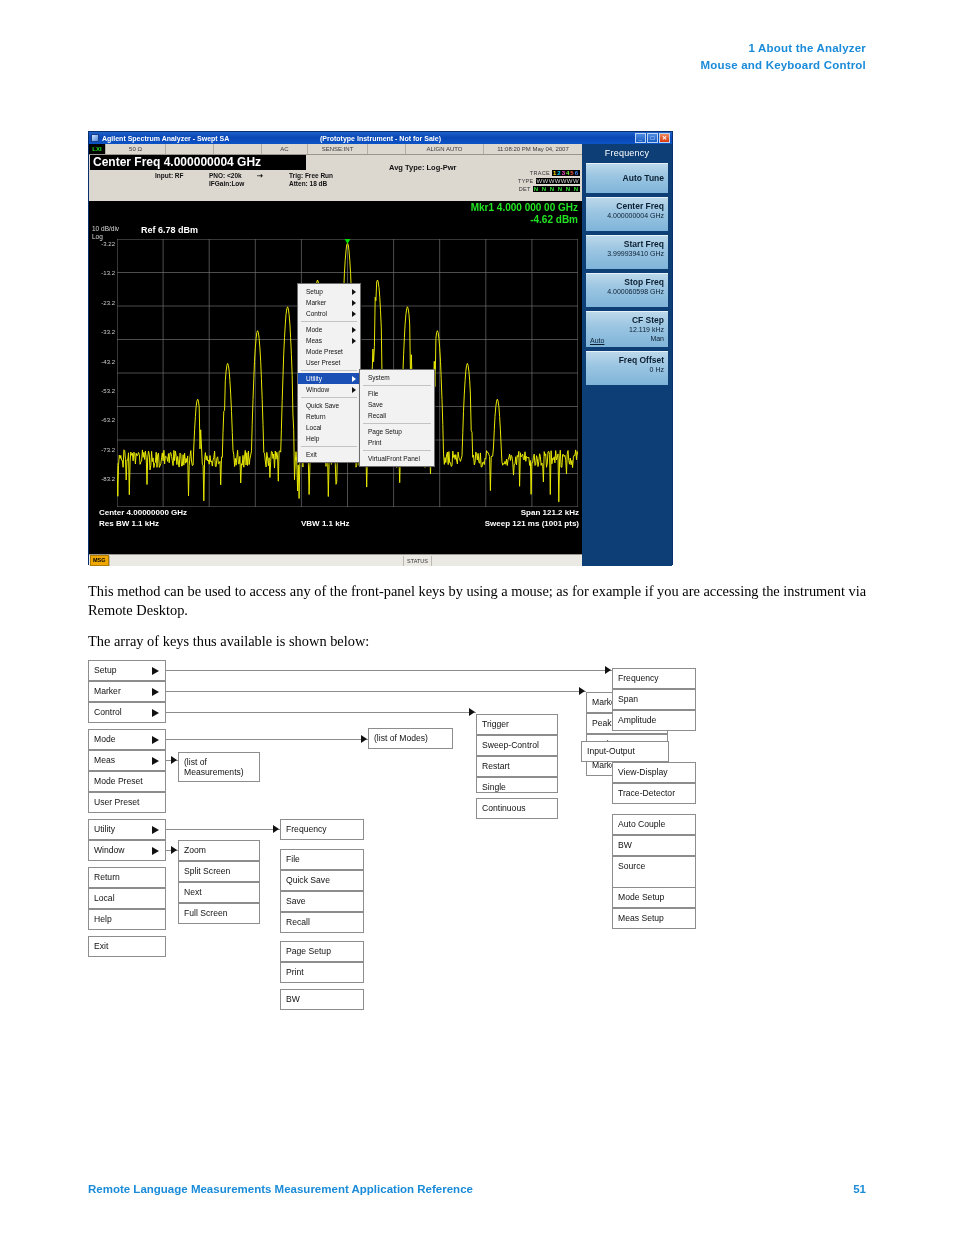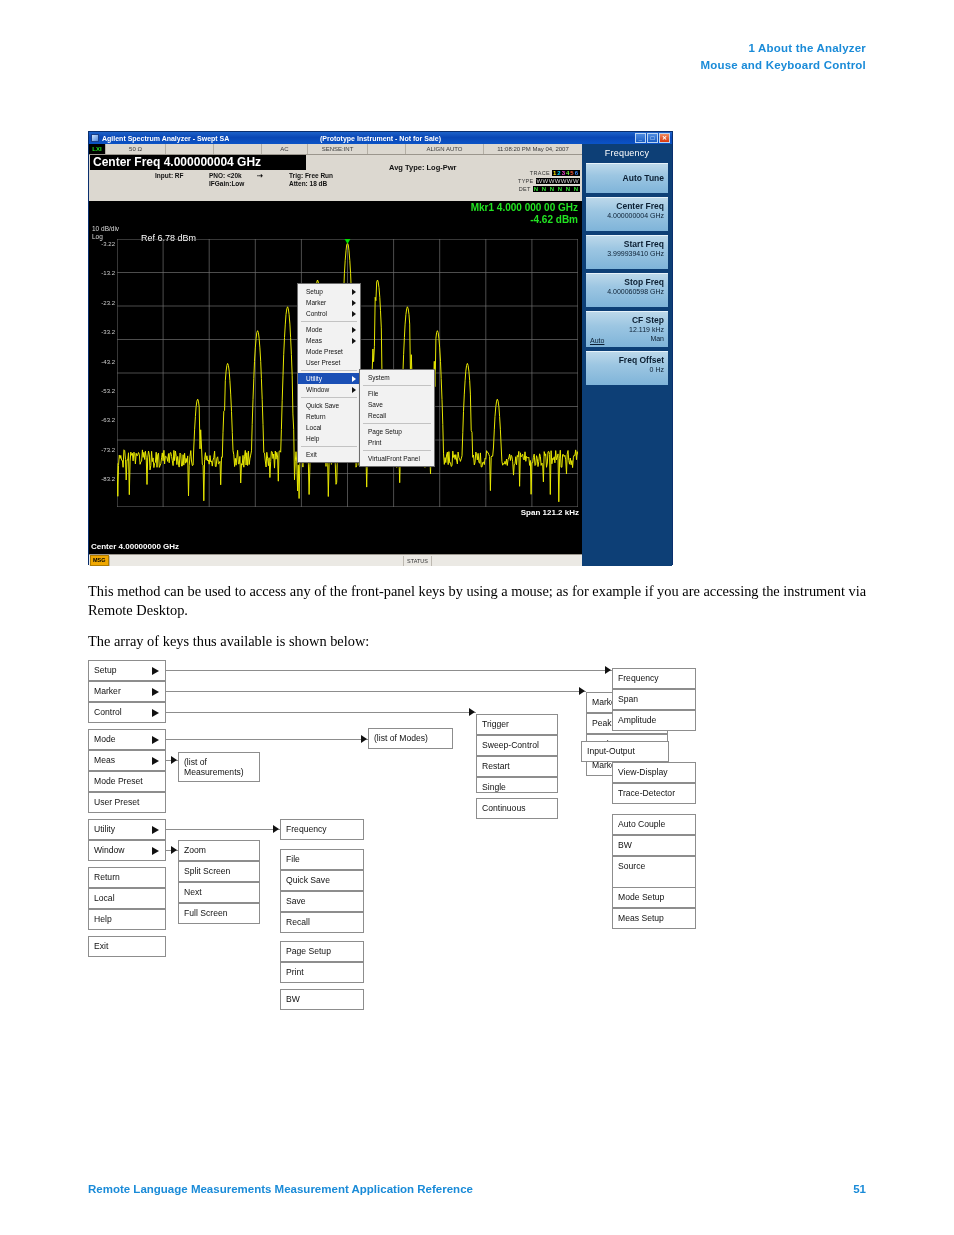--- a/index.html
+++ b/index.html
@@ -91,31 +91,31 @@
   .type-bar { background:#000; color:#d9d9d9; font-size:6px; letter-spacing:.4px; padding:0 1px; }
   .det-bar  { background:#000; color:#33e033; font-size:6px; letter-spacing:1px; font-weight:bold; padding:0 1px; }
 
   
   .graph-area { position:relative; background:#000; height:330px; }
   .mkr-read {
     position:absolute; right:4px; top:1px; text-align:right;
     color:#22e322; font-weight:bold; font-size:10px; line-height:12px;
     font-family:"Liberation Sans", sans-serif;
   }
-  .ref-lbl { position:absolute; left:52px; top:32px; color:#fff; font-weight:normal; font-size:9px; }
+  .ref-lbl { position:absolute; left:52px; top:24px; color:#fff; font-weight:bold; font-size:9px; }
   .div-lbl { position:absolute; left:3px; top:24px; color:#ddd; font-size:6.5px; line-height:8px; }
   .ylabels { position:absolute; left:2px; top:40px; width:24px; }
   .ylab { position:absolute; right:0; color:#cfcfcf; font-size:6px; text-align:right; }
   .plot { position:absolute; left:28px; top:38px; right:4px; bottom:24px; }
   .footer-ann {
     position:absolute; left:2px; right:3px; bottom:2px; height:22px;
     color:#fff; font-weight:bold; font-size:8px; line-height:11px;
   }
   .fa-row { position:relative; height:11px; }
-  .fa-l { position:absolute; left:0;margin-top:34px; }
+  .fa-l { position:absolute; left:8px; }
   .fa-c { position:absolute; left:48%; transform:translateX(-50%); }
   .fa-r { position:absolute; right:0; }
 
   
   .statusbar {
     position:absolute; left:0; bottom:0; width:100%; height:12px;
     background:#ebe9e4; border-top:1px solid #9b968d; box-sizing:border-box;
     display:flex; align-items:center;
   }
   .msg-chip {
@@ -305,20 +305,25 @@
               <polyline points="0.0,224.2 0.8,257.3 1.5,226.4 2.3,216.1 3.1,219.4 3.8,216.4 4.6,221.3 5.4,221.4 6.1,228.3 6.9,210.8 7.7,211.6 8.5,220.6 9.2,241.0 10.0,220.7 10.8,221.1 11.5,213.8 12.3,255.7 13.1,222.1 13.8,213.1 14.6,216.3 15.4,214.2 16.1,221.9 16.9,213.2 17.7,214.5 18.4,224.9 19.2,214.3 20.0,216.9 20.7,216.1 21.5,213.5 22.3,215.5 23.1,225.3 23.8,222.8 24.6,222.3 25.4,210.9 26.1,218.4 26.9,213.3 27.7,220.5 28.4,212.2 29.2,218.3 30.0,245.5 30.7,218.9 31.5,212.0 32.3,215.8 33.0,230.9 33.8,226.5 34.6,212.3 35.3,222.6 36.1,218.9 36.9,228.6 37.6,224.4 38.4,223.3 39.2,213.2 40.0,228.3 40.7,216.0 41.5,214.0 42.3,228.4 43.0,226.8 43.8,224.8 44.6,218.8 45.3,213.9 46.1,221.8 46.9,211.3 47.6,225.0 48.4,217.1 49.2,217.8 49.9,218.4 50.7,222.4 51.5,214.6 52.2,223.8 53.0,214.0 53.8,213.6 54.6,217.5 55.3,221.7 56.1,226.6 56.9,211.4 57.6,221.6 58.4,212.0 59.2,217.3 59.9,225.6 60.7,217.4 61.5,224.9 62.2,228.1 63.0,214.1 63.8,215.4 64.5,227.0 65.3,227.0 66.1,215.7 66.8,226.1 67.6,214.2 68.4,224.2 69.1,219.4 69.9,223.4 70.7,216.9 71.5,256.9 72.2,226.8 73.0,217.5 73.8,211.6 74.5,222.0 75.3,226.6 76.1,226.1 76.8,208.0 77.6,190.8 78.4,177.4 79.1,167.8 79.9,162.1 80.7,160.2 81.4,162.1 82.2,167.8 83.0,209.9 83.7,190.8 84.5,208.0 85.3,225.2 86.1,226.4 86.8,261.8 87.6,220.4 88.4,213.6 89.1,221.2 89.9,216.8 90.7,221.9 91.4,221.0 92.2,225.2 93.0,216.5 93.7,222.9 94.5,221.9 95.3,227.1 96.0,221.1 96.8,218.8 97.6,212.1 98.3,227.3 99.1,227.7 99.9,219.1 100.7,217.8 101.4,224.9 102.2,224.3 103.0,222.4 103.7,245.8 104.5,218.0 105.3,218.3 106.0,193.4 106.8,172.3 107.6,171.3 108.3,141.7 109.1,132.1 109.9,126.4 110.6,124.4 111.4,126.4 112.2,132.1 112.9,141.7 113.7,155.1 114.5,172.3 115.3,193.4 116.0,211.6 116.8,215.8 117.6,227.5 118.3,219.3 119.1,226.2 119.9,218.1 120.6,211.3 121.4,224.9 122.2,224.8 122.9,217.4 123.7,244.0 124.5,224.7 125.2,226.1 126.0,216.4 126.8,228.2 127.5,217.8 128.3,211.4 129.1,226.0 129.8,213.7 130.6,226.5 131.4,212.0 132.2,225.5 132.9,219.9 133.7,216.1 134.5,211.8 135.2,185.5 136.0,160.6 136.8,139.5 137.5,122.3 138.3,108.9 139.1,99.3 139.8,93.6 140.6,91.7 141.4,93.6 142.1,99.3 142.9,108.9 143.7,122.3 144.4,139.5 145.2,160.6 146.0,185.5 146.8,213.6 147.5,214.1 148.3,222.0 149.1,228.0 149.8,213.3 150.6,219.3 151.4,226.7 152.1,218.7 152.9,238.5 153.7,222.3 154.4,212.4 155.2,212.9 156.0,219.6 156.7,215.0 157.5,229.1 158.3,212.0 159.0,220.2 159.8,213.3 160.6,218.0 161.3,242.2 162.1,212.3 162.9,211.9 163.7,213.2 164.4,190.4 165.2,161.7 166.0,136.8 166.7,115.7 167.5,98.5 168.3,85.1 169.0,75.5 169.8,69.8 170.6,67.8 171.3,69.8 172.1,75.5 172.9,85.1 173.6,98.5 174.4,115.7 175.2,136.8 175.9,174.9 176.7,190.4 177.5,240.8 178.3,222.2 179.0,212.7 179.8,224.0 180.6,252.0 181.3,225.9 182.1,259.5 182.9,219.2 183.6,220.6 184.4,212.1 185.2,216.7 185.9,228.1 186.7,215.0 187.5,220.3 188.2,215.9 189.0,214.1 189.8,224.1 190.5,213.8 191.3,221.4 192.1,255.5 192.9,227.1 193.6,196.1 194.4,163.6 195.2,134.9 195.9,110.0 196.7,88.9 197.5,71.7 198.2,97.7 199.0,88.1 199.8,43.0 200.5,41.0 201.3,43.0 202.1,48.7 202.8,58.3 203.6,71.7 204.4,88.9 205.1,110.0 205.9,134.9 206.7,163.6 207.5,196.1 208.2,219.9 209.0,227.4 209.8,218.4 210.5,211.9 211.3,257.5 212.1,223.7 212.8,215.3 213.6,217.3 214.4,225.4 215.1,222.4 215.9,223.1 216.7,219.4 217.4,219.7 218.2,223.1 219.0,245.3 219.7,243.3 220.5,213.7 221.3,214.8 222.0,217.6 222.8,195.6 223.6,159.2 224.4,165.3 225.1,97.9 225.9,73.0 226.7,52.0 227.4,34.7 228.2,21.3 229.0,11.8 229.7,6.0 230.5,4.1 231.3,6.0 232.0,11.8 232.8,21.3 233.6,34.7 234.3,52.0 235.1,96.6 235.9,123.3 236.6,126.6 237.4,159.2 238.2,195.6 239.0,228.2 239.7,226.6 240.5,212.2 241.3,220.5 242.0,226.3 242.8,224.5 243.6,211.1 244.3,222.1 245.1,219.1 245.9,211.7 246.6,226.1 247.4,225.8 248.2,216.5 248.9,214.4 249.7,248.1 250.5,213.1 251.2,226.2 252.0,224.7 252.8,221.7 253.6,196.1 254.3,163.6 255.1,134.9 255.9,110.0 256.6,122.7 257.4,107.8 258.2,58.3 258.9,61.7 259.7,43.0 260.5,41.0 261.2,43.0 262.0,48.7 262.8,58.3 263.5,71.7 264.3,88.9 265.1,143.1 265.8,134.9 266.6,163.6 267.4,196.1 268.1,212.7 268.9,216.3 269.7,225.0 270.5,220.7 271.2,213.7 272.0,217.2 272.8,226.9 273.5,225.3 274.3,227.5 275.1,225.2 275.8,227.0 276.6,214.0 277.4,227.8 278.1,213.1 278.9,224.6 279.7,228.5 280.4,213.2 281.2,217.5 282.0,221.4 282.7,243.7 283.5,212.2 284.3,190.4 285.1,161.7 285.8,136.8 286.6,115.7 287.4,98.5 288.1,85.1 288.9,75.5 289.7,69.8 290.4,67.8 291.2,69.8 292.0,75.5 292.7,85.1 293.5,138.4 294.3,115.7 295.0,136.8 295.8,161.7 296.6,190.4 297.3,222.3 298.1,220.0 298.9,220.1 299.7,224.5 300.4,221.6 301.2,214.5 302.0,218.9 302.7,213.4 303.5,221.0 304.3,217.5 305.0,225.3 305.8,215.7 306.6,214.2 307.3,227.8 308.1,228.5 308.9,218.5 309.6,218.6 310.4,217.4 311.2,218.0 311.9,218.2 312.7,214.5 313.5,234.9 314.2,214.2 315.0,219.3 315.8,160.6 316.6,139.5 317.3,122.3 318.1,147.7 318.9,99.3 319.6,93.6 320.4,91.7 321.2,93.6 321.9,99.3 322.7,108.9 323.5,122.3 324.2,139.5 325.0,160.6 325.8,185.5 326.5,214.2 327.3,225.4 328.1,218.6 328.8,223.6 329.6,216.0 330.4,213.1 331.2,225.6 331.9,212.6 332.7,223.8 333.5,223.7 334.2,227.4 335.0,226.7 335.8,212.1 336.5,218.4 337.3,215.8 338.1,220.4 338.8,215.6 339.6,221.0 340.4,225.0 341.1,213.0 341.9,218.4 342.7,219.8 343.4,222.4 344.2,219.9 345.0,216.8 345.8,193.4 346.5,172.3 347.3,155.1 348.1,141.7 348.8,132.1 349.6,126.4 350.4,124.4 351.1,126.4 351.9,132.1 352.7,141.7 353.4,155.1 354.2,191.4 355.0,193.4 355.7,218.3 356.5,216.0 357.3,225.9 358.0,223.7 358.8,213.1 359.6,214.5 360.3,220.9 361.1,214.4 361.9,223.1 362.7,224.3 363.4,213.9 364.2,227.9 365.0,227.9 365.7,223.4 366.5,223.0 367.3,225.6 368.0,219.3 368.8,220.2 369.6,211.7 370.3,213.3 371.1,213.6 371.9,215.7 372.6,217.4 373.4,251.6 374.2,218.2 374.9,216.9 375.7,217.2 376.5,208.0 377.3,190.8 378.0,177.4 378.8,167.8 379.6,162.1 380.3,160.2 381.1,162.1 381.9,167.8 382.6,177.4 383.4,190.8 384.2,208.0 384.9,222.3 385.7,226.2 386.5,224.5 387.2,225.0 388.0,222.3 388.8,225.3 389.5,220.0 390.3,226.5 391.1,220.3 391.8,219.0 392.6,215.1 393.4,221.5 394.2,216.3 394.9,217.6 395.7,222.8 396.5,236.1 397.2,225.8 398.0,224.8 398.8,217.7 399.5,226.0 400.3,216.4 401.1,217.9 401.8,212.4 402.6,247.3 403.4,213.8 404.1,217.8 404.9,216.8 405.7,215.2 406.4,220.0 407.2,221.0 408.0,212.8 408.8,222.3 409.5,217.4 410.3,218.6 411.1,218.8 411.8,218.0 412.6,226.4 413.4,221.5 414.1,255.3 414.9,223.6 415.7,223.7 416.4,218.3 417.2,215.1 418.0,226.5 418.7,225.8 419.5,216.7 420.3,219.6 421.0,227.6 421.8,222.5 422.6,214.8 423.4,217.5 424.1,226.4 424.9,224.1 425.7,225.6 426.4,242.9 427.2,212.6 428.0,216.8 428.7,214.8 429.5,228.3 430.3,224.0 431.0,212.8 431.8,212.5 432.6,215.5 433.3,255.5 434.1,211.7 434.9,224.8 435.6,219.4 436.4,220.5 437.2,217.8 437.9,223.8 438.7,211.6 439.5,220.9 440.3,218.3 441.0,214.9 441.8,262.8 442.6,219.2 443.3,211.2 444.1,228.2 444.9,228.2 445.6,215.6 446.4,215.5 447.2,217.5 447.9,216.2 448.7,220.8 449.5,235.0 450.2,215.2 451.0,211.5 451.8,221.6 452.5,225.2 453.3,219.0 454.1,225.8 454.9,221.5 455.6,228.6 456.4,218.2 457.2,216.1 457.9,216.5 458.7,210.9 459.5,220.7 460.2,212.6 461.0,215.6" fill="none" stroke="#e8e800" stroke-width="1"></polyline>
               <polygon points="230.5,-8.889753278506337 234.5,-1.889753278506337 230.5,5.110246721493663 226.5,-1.889753278506337" fill="#00e000"></polygon>
               <text x="236.5" y="-5.889753278506337" fill="#00e000" font-size="9" font-family="&quot;Liberation Sans&quot;, sans-serif">1</text>
             </svg>
         </div>
 
         <div class="footer-ann">
           <div class="fa-row">
             <span class="fa-l">Center 4.00000000 GHz</span>
             <span class="fa-r">Span 121.2 kHz</span>
+          </div>
+          <div class="fa-row">
+            <span class="fa-l">Res BW 1.1 kHz</span>
+            <span class="fa-c">VBW 1.1 kHz</span>
+            <span class="fa-r">Sweep  121 ms (1001 pts)</span>
           </div>
         </div>
 
         <div class="ctx" style="left:208px; top:82px; width:62px;" id="ctxmain">
             <div class="ctx-item sub">Setup</div>
             <div class="ctx-item sub">Marker</div>
             <div class="ctx-item sub">Control</div>
             <div class="ctx-sep"></div>
             <div class="ctx-item sub">Mode</div>
             <div class="ctx-item sub">Meas</div>

